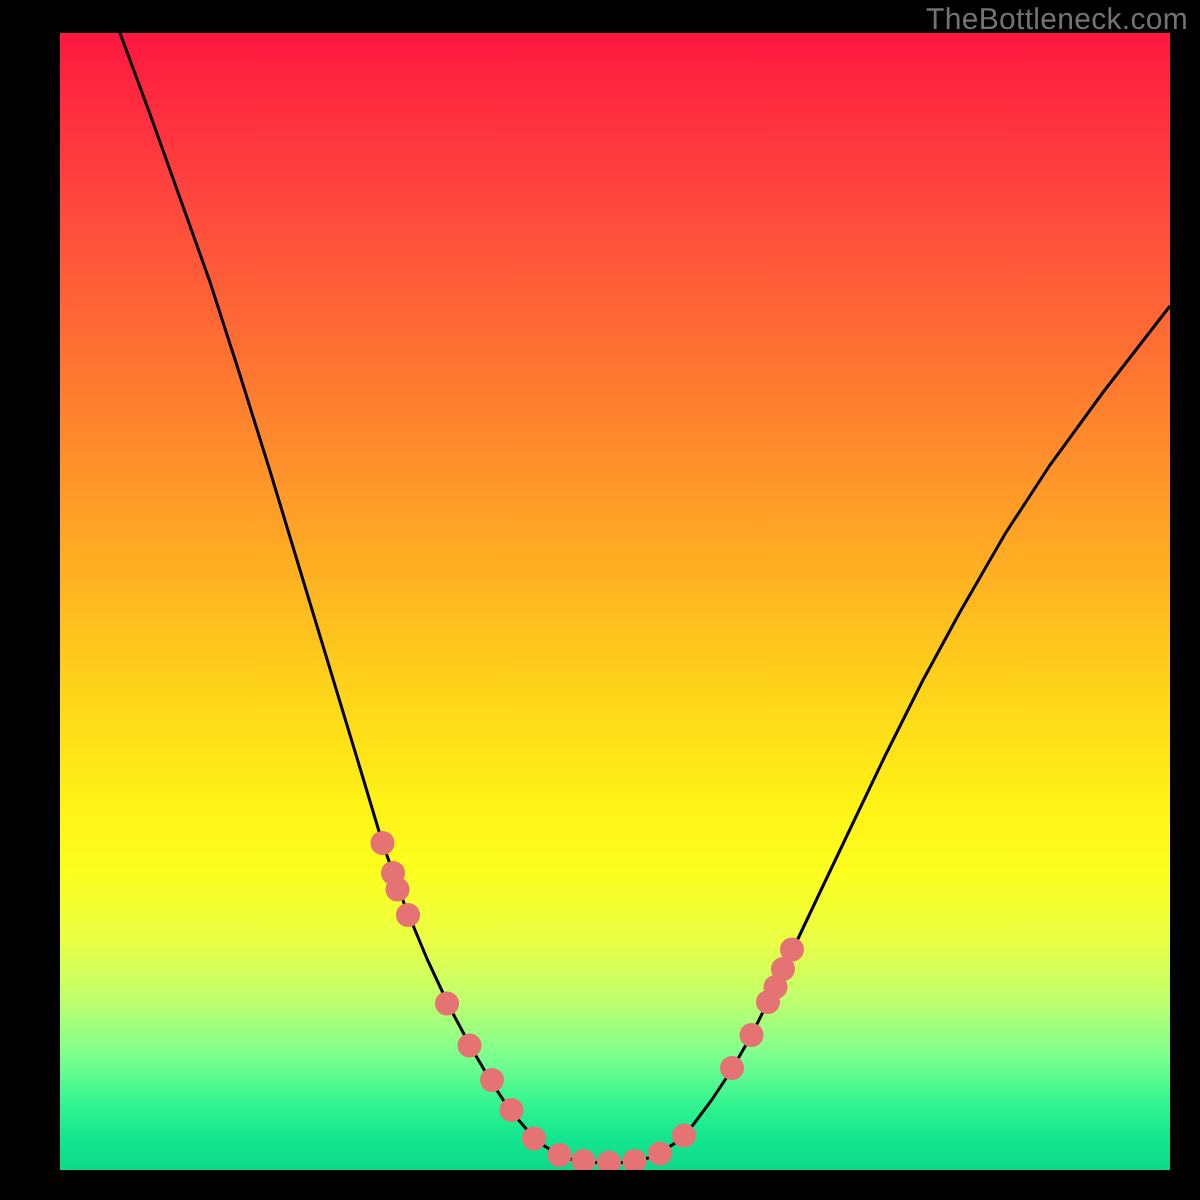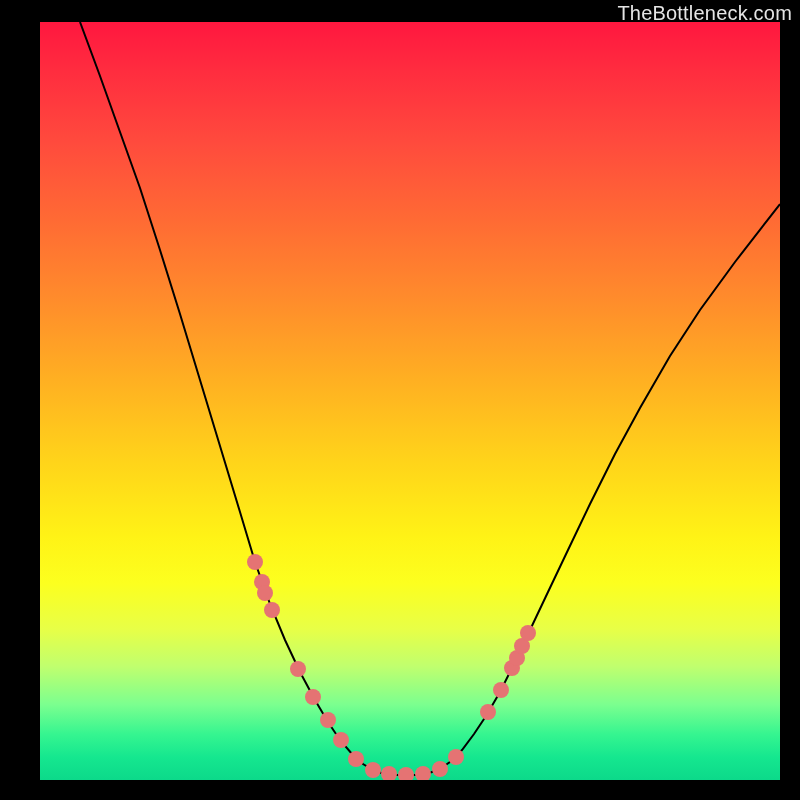--- a/index.html
+++ b/index.html
@@ -48,21 +48,21 @@
       #7cff8f 90%,
       #35f590 94%,
       #15e78f 97%,
       #0cd98a 100%
     );
   }
   .watermark {
     position: absolute;
     top: 2px;
     right: 8px;
-    color: #e5e5e5;
+    color: #737373;
     font-size: 20px;
     font-weight: 500;
     letter-spacing: 0.2px;
     text-align: right;
   }
   svg.curve {
     position: absolute;
     left: 0;
     top: 0;
     width: 740px;

